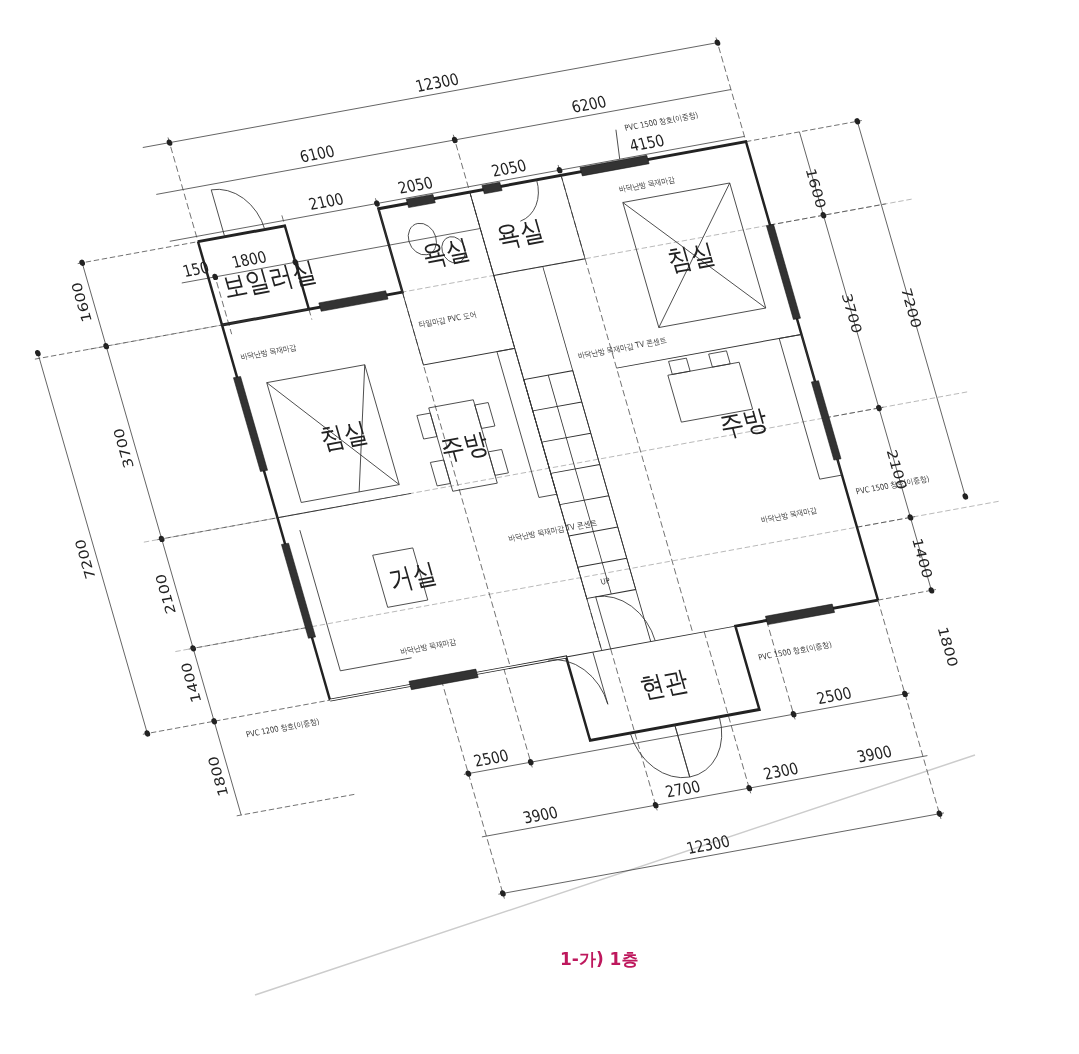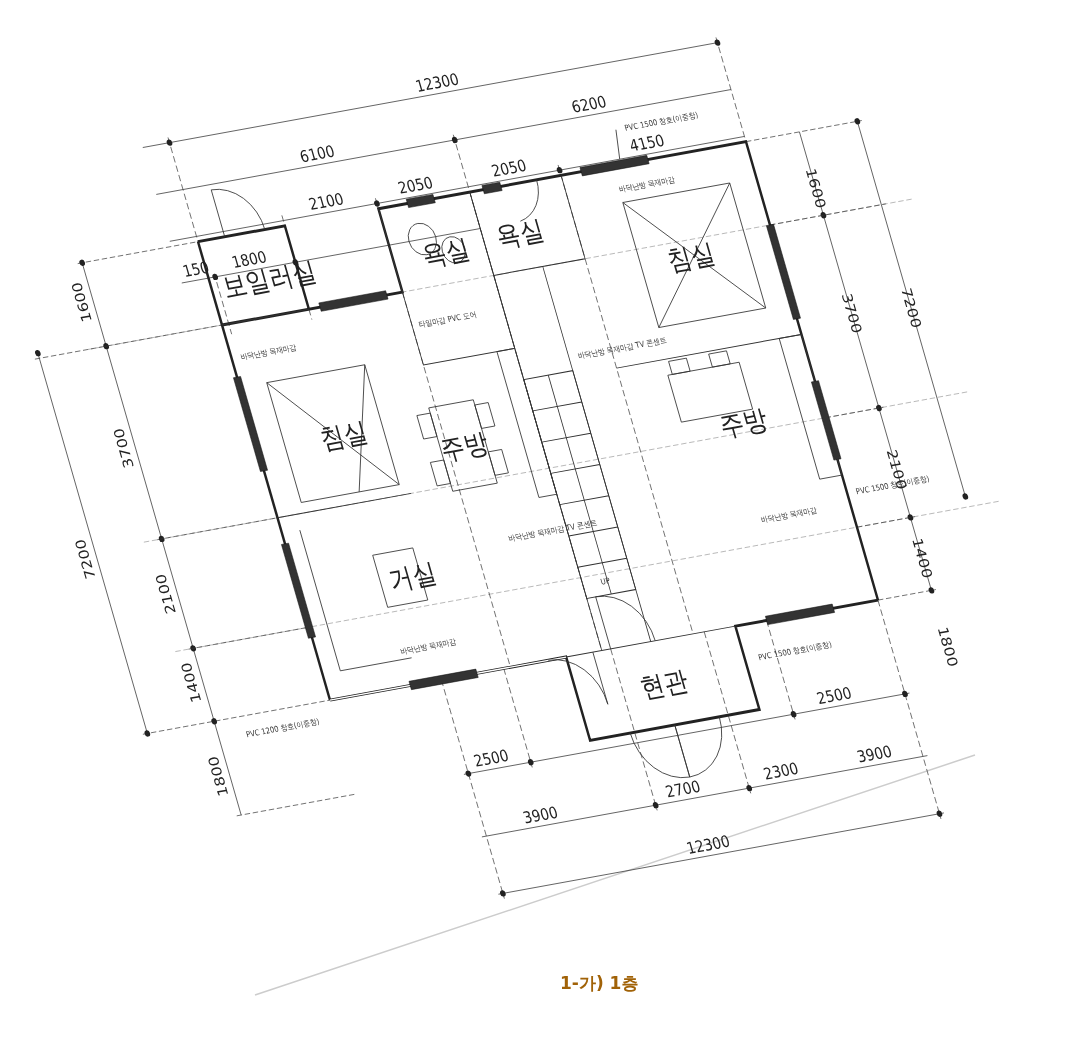--- a/index.html
+++ b/index.html
@@ -9,21 +9,21 @@
   .wall-inner { fill: none; stroke: #fff; stroke-width: 25; }
   .thin { fill: none; stroke: #333; stroke-width: 18; }
   .dash { fill: none; stroke: #444; stroke-width: 14; stroke-dasharray: 120 60; }
   .dim { fill: none; stroke: #333; stroke-width: 14; }
   .tick { fill: #222; }
   .win { fill: #333; stroke: #111; stroke-width: 10; }
   .room-label { font-size: 520px; fill: #222; font-family: "DejaVu Sans", sans-serif; }
   .dim-label { font-size: 300px; fill: #222; font-family: "DejaVu Sans", sans-serif; }
   .note { font-size: 150px; fill: #333; font-family: "DejaVu Sans", sans-serif; }
   .furn { fill: none; stroke: #333; stroke-width: 16; }
-  .caption { position: absolute; left: 560px; top: 948px; font-size: 17px; font-weight: bold; color: #a16207; font-family: "DejaVu Sans", sans-serif; margin-top: 24px; }
+  .caption { position: absolute; left: 560px; top: 948px; font-size: 17px; font-weight: bold; color: #be185d; font-family: "DejaVu Sans", sans-serif; }
   .ground { stroke: #ccc; stroke-width: 1.5; fill: none; }
 </style>
 </head>
 <body>
 
 <svg id="plan" viewBox="0 0 1079 1054" xmlns="http://www.w3.org/2000/svg">
 
   <path class="ground" d="M 255 995 L 975 755"></path>
 
   <g transform="matrix(0.04455,-0.00813,0.0150,0.0521,222,325)">

